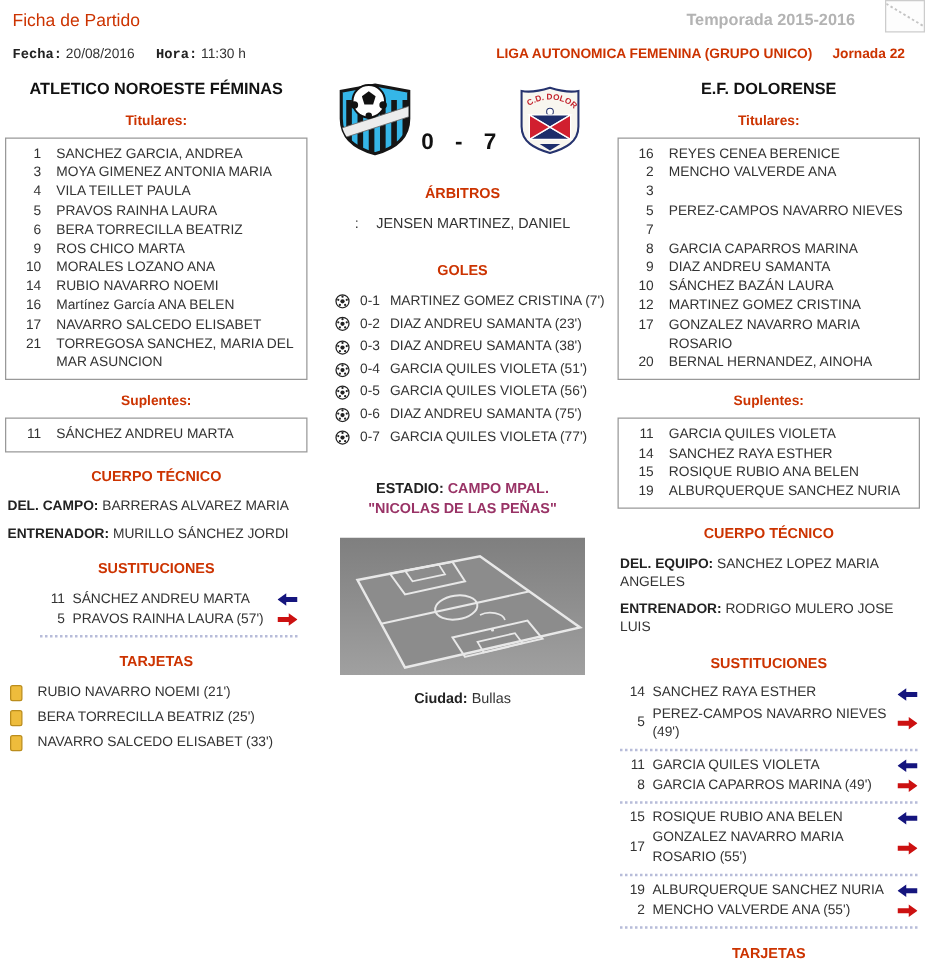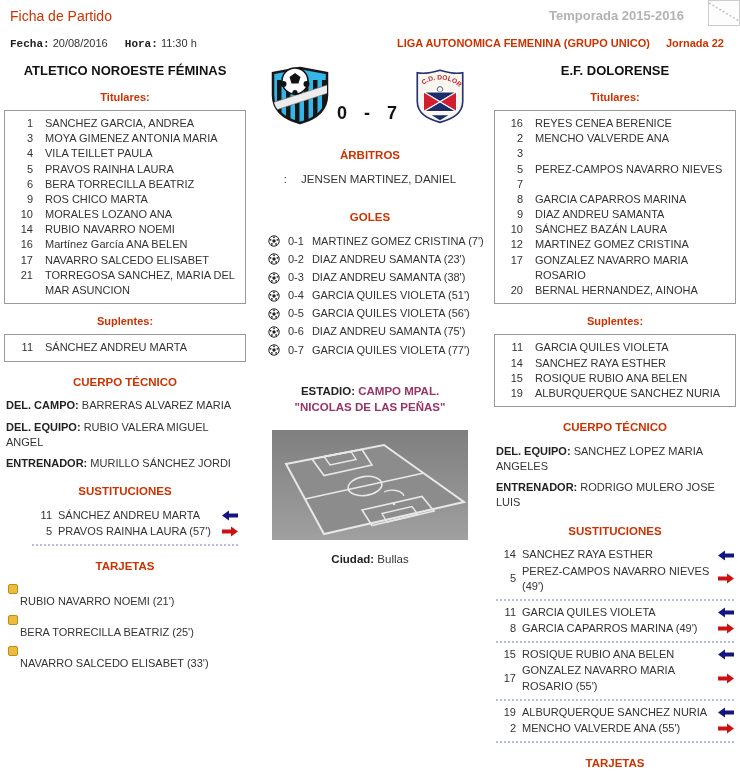--- a/index.html
+++ b/index.html
@@ -35,21 +35,21 @@
   .staff-line b { color:#222; }
 
   .sub-row { display:flex; align-items:center; margin:1px 0; }
   .sub-num { width:20px; text-align:right; flex:0 0 20px; }
   .sub-name { flex:1; margin-left:6px; }
   .sub-arrow { flex:0 0 18px; display:flex; justify-content:flex-end; }
   .sub-pair { border-bottom:2px dotted #b7bcd9; padding-bottom:4px; margin-bottom:4px; }
   .home-subs .sub-pair { margin-left:28px; margin-right:8px; }
   .away-subs .sub-pair { margin-left:2px; margin-right:2px; }
 
-  .card-row { display:flex; align-items:flex-start; margin:5px 4px;flex-direction:column; }
+  .card-row { display:flex; align-items:flex-start; margin:5px 4px; }
   .ycard { width:10px; height:13px; background:#eebc3c; border:1px solid #bb8d1d; border-radius:2px;
            flex:0 0 10px; margin-top:1px; }
   .card-name { margin-left:12px; }
 
   
   .score-row { display:flex; align-items:flex-end; justify-content:space-between; padding:0 14px; margin-top:6px; }
   .score { font-size:18px; font-weight:bold; color:#111; letter-spacing:6px; }
   .crest { width:64px; height:62px; }
 
   .ref-row { display:flex; justify-content:center; gap:14px; font-size:11.5px; color:#333; margin-top:2px; }
@@ -171,24 +171,20 @@
         </div>
 
       <div class="sec-title">CUERPO TÉCNICO</div>
       <div>
 
           <div class="staff-line">
             <b>DEL. CAMPO:</b>
             <span>BARRERAS ALVAREZ MARIA</span>
           </div>
 
-          <div class="staff-line">
-            <b>DEL. EQUIPO:</b>
-            <span>RUBIO VALERA MIGUEL ANGEL</span>
-          </div>
 
           <div class="staff-line">
             <b>ENTRENADOR:</b>
             <span>MURILLO SÁNCHEZ JORDI</span>
           </div>
         </div>
 
       <div class="sec-title">SUSTITUCIONES</div>
       <div class="home-subs">
 

